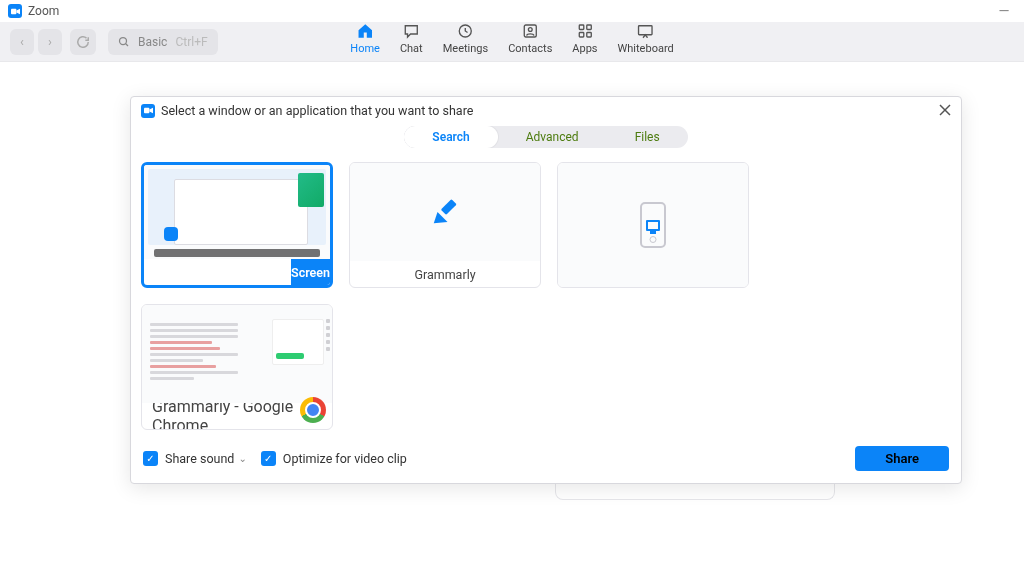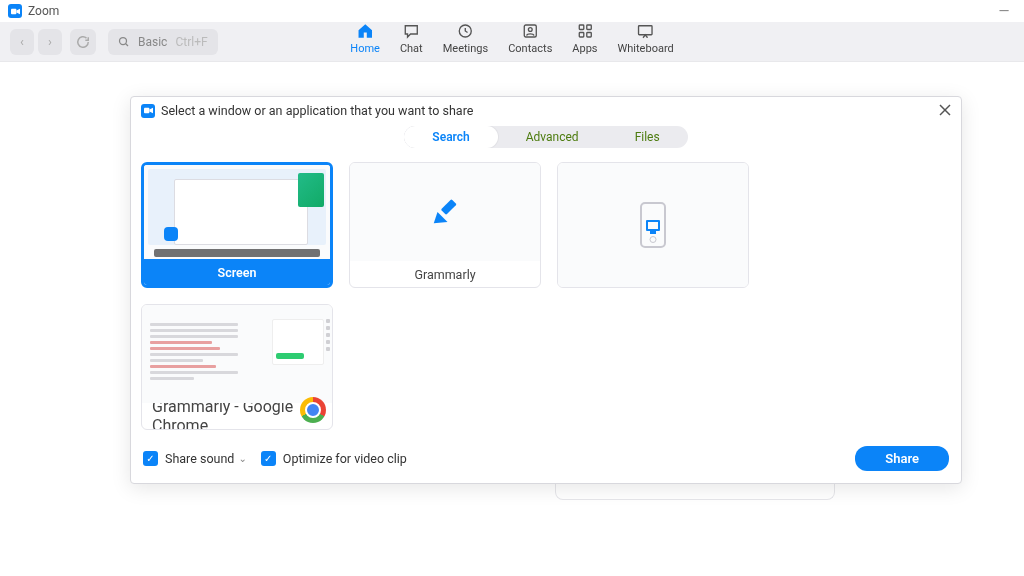--- a/index.html
+++ b/index.html
@@ -36,21 +36,21 @@
   .seg-inner .tab { padding:4px 28px; color:#4d7c0f; cursor:pointer; }
   .seg-inner .tab.active { background:#fff; color:#0b84f8; border-radius:14px; font-weight:600; box-shadow:0 0 0 1px #e2e2e6; }
 
   .content { flex:1; padding:14px 10px 4px 10px; overflow:hidden; }
   .grid { display:flex; gap:16px; flex-wrap:wrap; }
 
   .tile { width:192px; height:126px; border:1px solid #e4e4ea; border-radius:6px; display:flex; flex-direction:column; overflow:hidden; cursor:pointer; background:#fff; }
   .tile .preview { flex:1; display:flex; align-items:center; justify-content:center; background:#fafbfc; }
   .tile .label { height:26px; display:flex; align-items:center; justify-content:center; font-size:12.5px; color:#444; }
 
-  .tile.selected { border:3px solid #0b84f8; }
+  .tile.selected { border:3px solid #0b84f8;align-items:flex-end; }
   .tile.selected .label { background:#0b84f8; color:#fff; font-weight:600; }
 
   .tile.app { height:126px; position:relative; }
   .tile.app .label { justify-content:flex-start; padding:0 10px; font-size:16px; }
   .tile.app .app-icon { position:absolute; right:6px; bottom:6px; width:26px; height:26px; border-radius:50%; }
 
   
   .screen-prev { width:100%; height:100%; background:linear-gradient(#0b84f8,#0b84f8); position:relative; }
   .screen-prev .desk { position:absolute; inset:4px 4px 14px 4px; background:#e8f1fb; border-radius:2px; }
   .screen-prev .win { position:absolute; left:30px; top:14px; right:22px; bottom:14px; background:#fff; border:1px solid #dcdce2; border-radius:2px; }
@@ -80,21 +80,21 @@
   .gram-prev .side .d { width:4px;height:4px;background:#d0d0d4;border-radius:1px;margin-bottom:3px; }
 
   
   .chrome { background: conic-gradient(#ea4335 0 120deg,#4caf50 120deg 240deg,#fbbc05 240deg 360deg); display:flex;align-items:center;justify-content:center; }
   .chrome::after { content:''; width:12px;height:12px;background:#4285f4;border-radius:50%;border:2px solid #fff; }
 
   
   .modal-footer { display:flex; align-items:center; padding:8px 12px 12px 12px; font-size:12.5px; color:#333; }
   .chk { width:15px; height:15px; background:#0b84f8; border-radius:3px; margin-right:7px; display:flex; align-items:center; justify-content:center; color:#fff; font-size:10px; }
   .chev { margin:0 14px 0 4px; color:#888; font-size:10px; }
-  .share-btn { margin-left:auto; background:#0b84f8; color:#ffffff; border:none; border-radius:12px; padding:5px 30px; font-size:13px; font-weight:600; cursor:pointer; }
+  .share-btn { margin-left:auto; background:#0b84f8; color:#000000; border:none; border-radius:4px; padding:5px 30px; font-size:13px; font-weight:600; cursor:pointer; }
 
   .bg-panel { position:absolute; left:555px; top:400px; width:280px; height:100px; border:1px solid #e6e6ea; border-top:none; border-radius:0 0 8px 8px; background:#fff; z-index:-1; }
 </style>
 </head>
 <body>
 
 <div class="titlebar">
   <span class="zoom-logo">
     <svg viewBox="0 0 10 10">
         <rect x="0" y="2" width="6" height="6" rx="1" fill="#fff"></rect>

